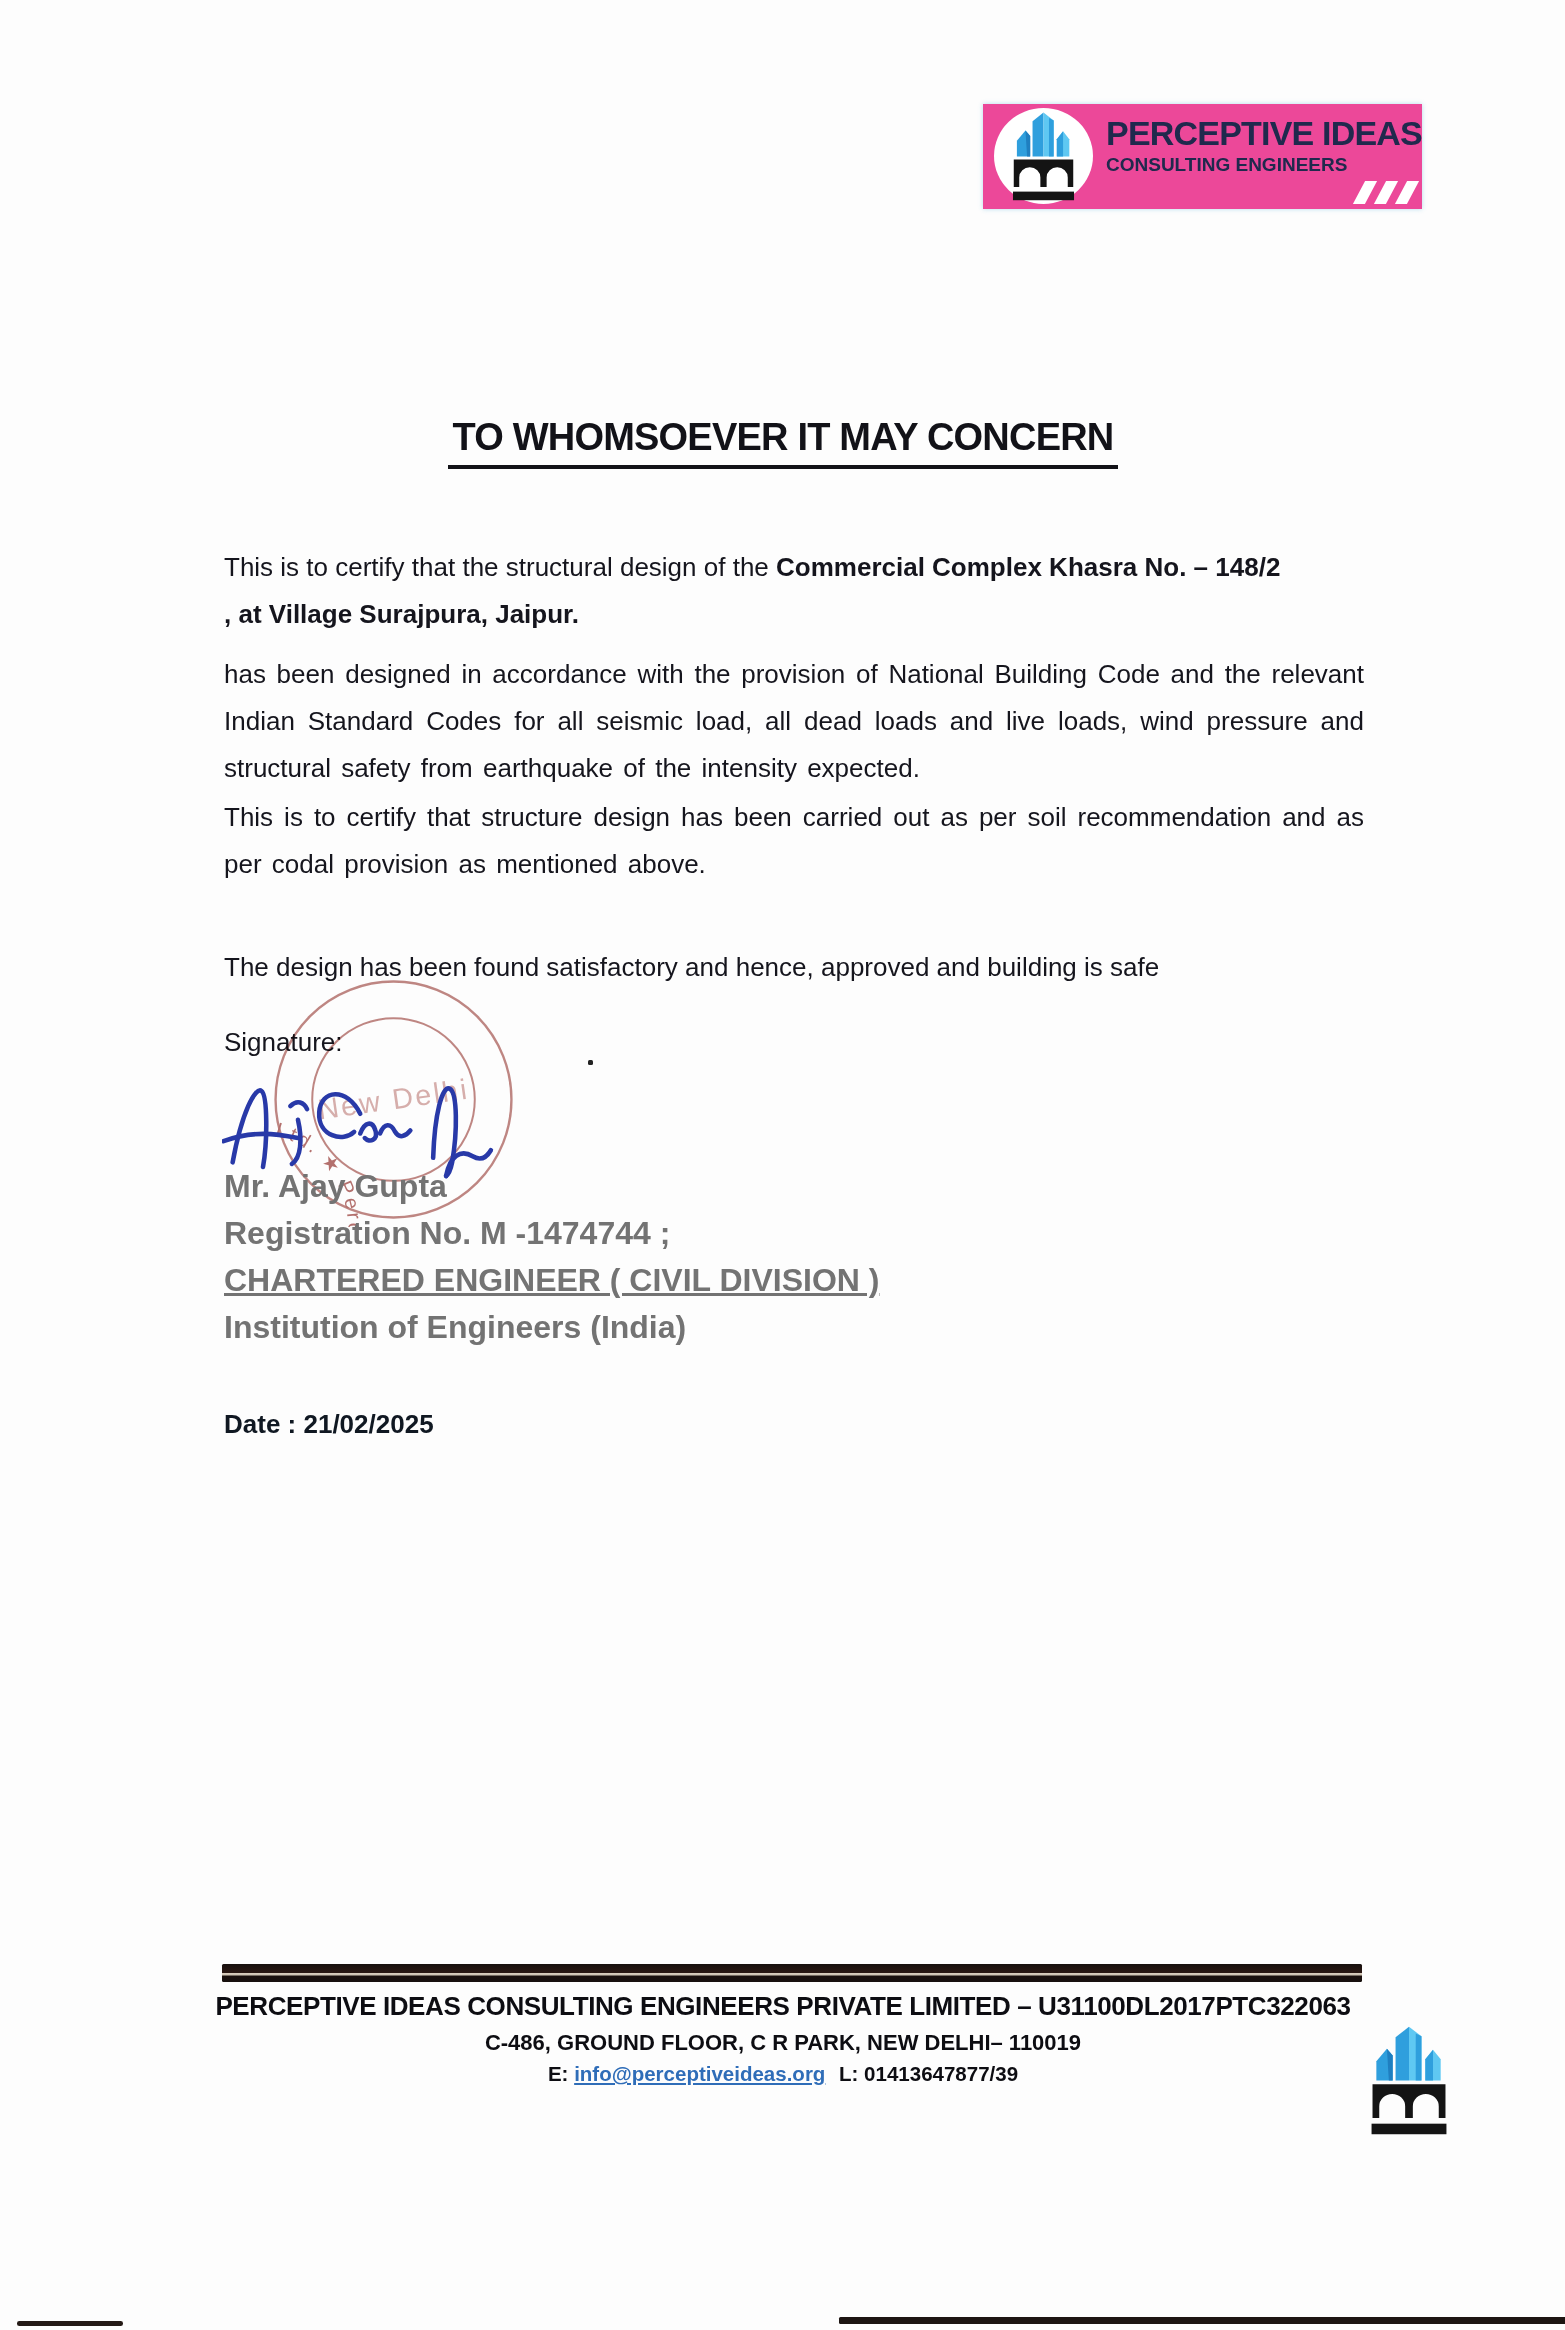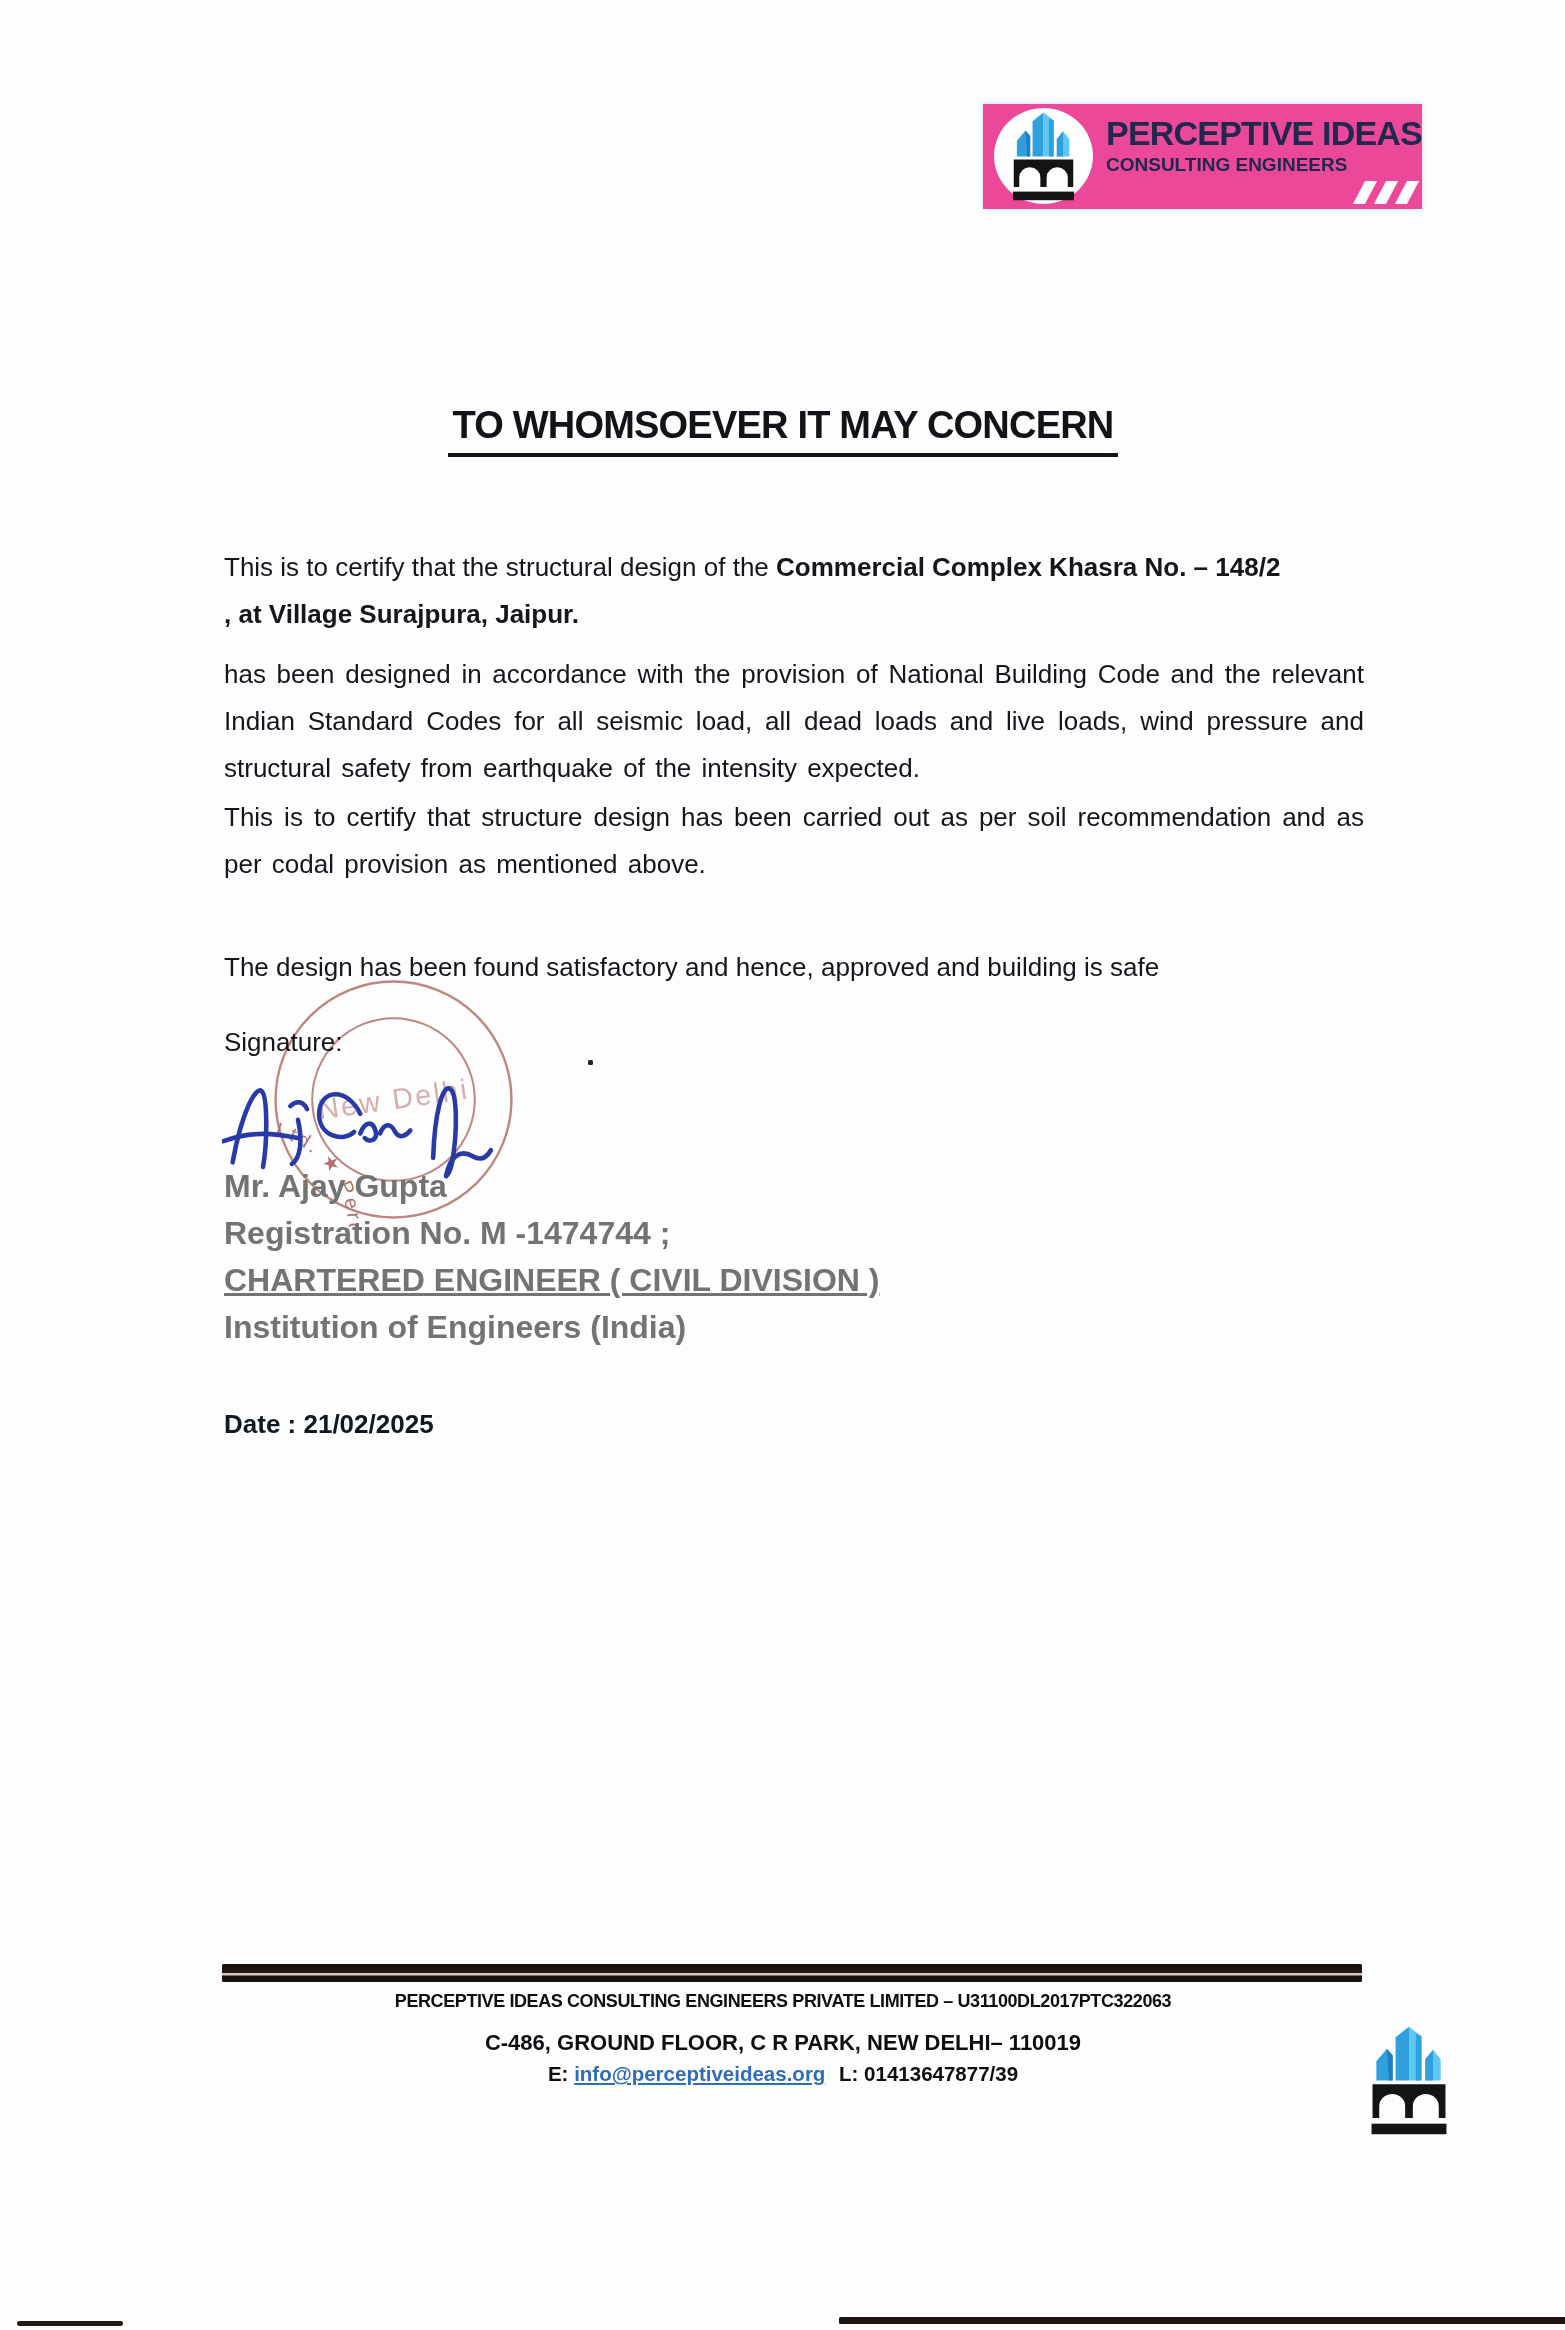--- a/index.html
+++ b/index.html
@@ -22,21 +22,21 @@
     position:absolute;left:10.6px;top:3.8px;width:99px;height:96px;
     background:#ffffff;border-radius:50%;
     display:flex;align-items:center;justify-content:center;
   }
   .logo-text{position:absolute;left:123px;top:12px;line-height:1;}
   .logo-name{font-size:34px;font-weight:800;color:#20294D;letter-spacing:-0.8px;}
   .logo-sub{font-size:19px;font-weight:700;color:#20294D;margin-top:4.6px;letter-spacing:0px;}
   .logo-slashes{position:absolute;right:9px;bottom:4.6px;display:flex;gap:9px;}
   .logo-slashes span{width:12px;height:23px;background:#ffffff;transform:skewX(-28deg);display:block;}
   
-  .title-wrap{position:absolute;left:0;top:404px;width:100%;text-align:center;}
+  .title-wrap{position:absolute;left:0;top:416px;width:100%;text-align:center;}
   .title{
     display:inline-block;font-size:38px;font-weight:700;color:#121218;
     letter-spacing:-0.8px;border-bottom:4.6px solid #121218;padding:0 4.6px 6px 4.6px;
   }
   
   .para{
     position:absolute;left:224px;width:1140px;margin:0;
     font-size:26px;line-height:47px;color:#15151d;
   }
   .just{text-align:justify;word-spacing:3px;}
@@ -55,21 +55,21 @@
   .who-title{top:1264px;text-decoration:underline;}
   .who-inst{top:1311px;}
   .date-line{position:absolute;left:224px;top:1409px;font-size:26px;font-weight:700;color:#101822;}
   
   .footer-bar{
     position:absolute;left:222px;top:1964px;width:1140px;height:18px;
     background:linear-gradient(to bottom,#17100e 0%,#2a1712 48%,#d9cdbd 52%,#cbbfae 62%,#1b100d 66%,#17100e 100%);
     border-radius:1.5px;
   }
   .f-line{position:absolute;left:0;width:100%;text-align:center;color:#0d0d12;font-weight:700;}
-  .f1{top:1991px;font-size:18px;letter-spacing:-0.4px;}
+  .f1{top:1991px;font-size:26px;letter-spacing:-0.4px;}
   .f2{top:2030px;font-size:22px;}
   .f3{top:2062px;font-size:20.5px;}
   .f3 .email{color:#2f6db8;text-decoration:underline;text-decoration-color:#2f6db8;}
   .f3 .gap{display:inline-block;width:13.7px;}
   .footer-icon{position:absolute;left:1361px;top:2023px;width:96px;height:114px;}
   
   .edge-l{position:absolute;left:16.7px;top:2321px;width:106px;height:4.6px;background:#241a16;border-radius:2.3px;}
   .edge-r{position:absolute;left:839px;top:2317px;width:727px;height:6.8px;background:#1d1512;border-radius:1.5px;}
   
   .stamp-ring-text{font-size:25px;letter-spacing:2px;font-weight:400;fill:#A5524E;}

